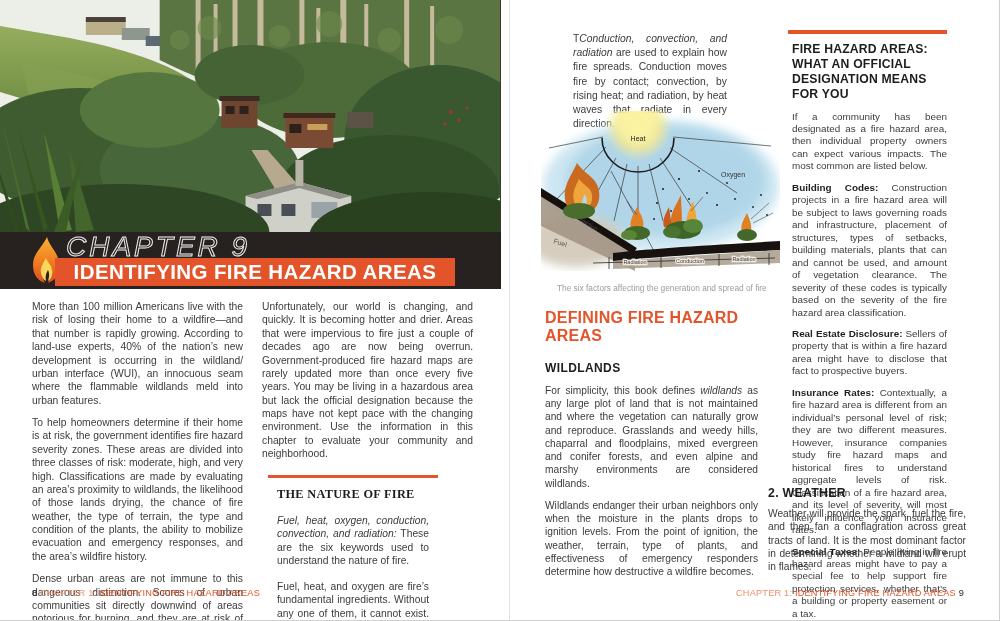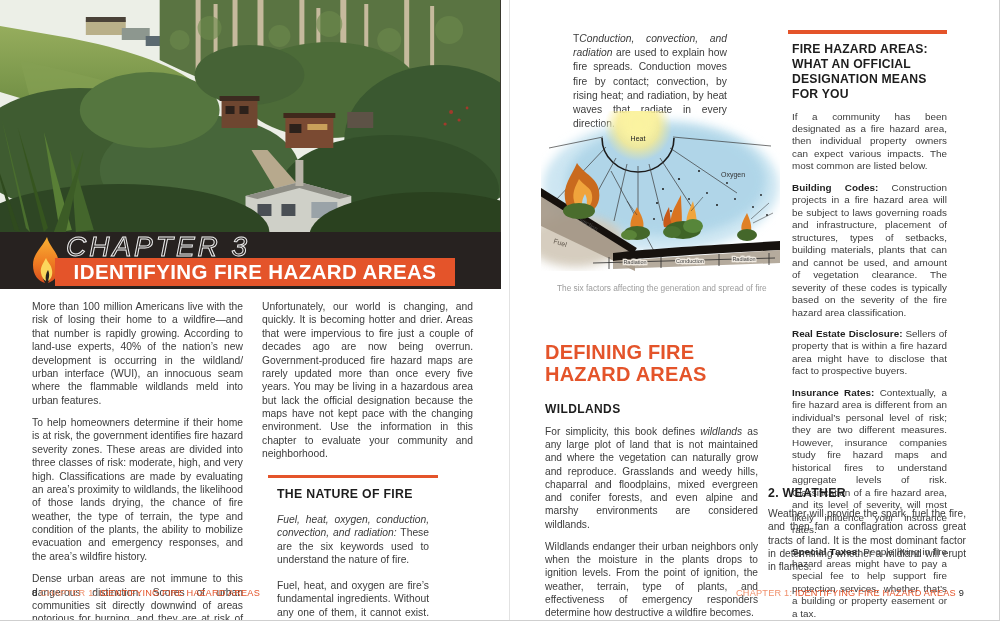--- a/index.html
+++ b/index.html
@@ -28,40 +28,40 @@
     text-align:center; letter-spacing:0.4px; white-space:nowrap;
   }
 
   .body-text p { font-size:10.3px; line-height:1.3; text-align:justify; color:#3b3b3b; margin-bottom:9px; }
   .l-col1 { position:absolute; left:32px; top:300px; width:211px; }
   .l-col2 { position:absolute; left:262px; top:300px; width:211px; }
 
   .nature-box { margin-left:6px; margin-top:14px; width:170px; }
   .nature-box .rule { height:3px; margin-bottom:9px; }
   .nature-box .box-inner { margin-left:9px; width:152px; }
-  .box-title { font-size:12.3px; font-weight:bold; color:#1d1d1d; letter-spacing:0.3px; margin-bottom:8px; }
+  .box-title { font-size:12.3px; font-weight:bold; color:#1d1d1d; letter-spacing:0.3px; margin-bottom:8px;font-family:Liberation Serif, serif; }
   .nature-box p { font-size:10.3px; line-height:1.32; text-align:justify; color:#3b3b3b; margin-bottom:9px;margin-top:12px; }
 
   .footer { position:absolute; top:588px; font-size:9.2px; font-weight:normal; letter-spacing:0.2px; white-space:nowrap; }
   .footer-left { left:32px; }
   .footer-right { right:35px; text-align:right;margin-left:8px; }
   .footer .pg { color:#252525; }
   .footer .chap { color:#f0906c; }
   .footer .ttl { color:#e4542a; }
 
   
   .r-intro { position:absolute; left:573px; top:32px; width:154px; }
   .r-intro p { font-size:10.3px; line-height:1.38; text-align:justify; color:#3b3b3b; }
 
   .diagram { position:absolute; left:541px; top:111px; width:239px; height:160px; }
   .diagram svg { display:block; width:100%; height:100%; }
   .diagram-caption { position:absolute; left:557px; top:283px; font-size:8.3px; color:#9c9c9c; }
 
   .r-col1-lower { position:absolute; left:545px; top:309px; width:213px; }
-  .defining-title { font-size:20px; font-weight:bold; color:#e4542a; line-height:1.12; letter-spacing:0.2px;margin-top:32px; }
+  .defining-title { font-size:16px; font-weight:bold; color:#e4542a; line-height:1.12; letter-spacing:0.2px; }
   .r-col1-lower p { font-size:10.2px; line-height:1.3; text-align:justify; color:#3b3b3b; margin-top:9px; }
   .sub-head { font-size:12px; font-weight:bold; color:#1d1d1d; letter-spacing:0.4px; margin-top:16px; }
 
   .sidebar { position:absolute; left:788px; top:30px; width:159px; }
   .sidebar .rule { height:4px; margin-bottom:8px; }
   .sb-inner { padding-left:4px; }
   .sb-title { font-size:12.2px; font-weight:bold; color:#1d1d1d; line-height:1.22; letter-spacing:0.2px; }
   .sidebar p { font-size:9.9px; line-height:1.26; text-align:justify; color:#3b3b3b; margin-top:9px; }
   .sidebar p b, .sidebar .lead { font-weight:bold; color:#1f1f1f; }
 
@@ -180,21 +180,21 @@
           <stop offset="0" stop-color="#f8b234"></stop>
             <stop offset="0.55" stop-color="#ef7c22"></stop>
             <stop offset="1" stop-color="#d94f1e"></stop>
         </linearGradient>
       </defs>
       <path d="M17,1 C12,12 3,17 3,29 C3,39 8,45 15,47 C11,40 12,35 17,29 C21,35 21,41 18,47 C25,45 30,38 29,28 C28,15 20,12 17,1 Z" fill="url(#fl)"></path>
       <path d="M16,22 C13,28 10,31 11,37 C11.5,41 14,44 16,45 C15,41 16,37 18,34 C20,38 19,42 18,45 C21,43 23,39 22,34 C21,28 18,27 16,22 Z" fill="#fcd75c"></path>
     </svg>
   </div>
 
-  <div class="chapter-label">CHAPTER 3</div>
+  <div class="chapter-label">CHAPTER 9</div>
   <div class="title-bar accent-bg">IDENTIFYING FIRE HAZARD AREAS</div>
 
   <div class="l-col1 body-text">
     <p>More than 100 million Americans live with the risk of losing their home to a wildfire—and that number is rapidly growing. According to land-use experts, 40% of the nation’s new development is occurring in the wildland/ urban interface (WUI), an innocuous seam where the flammable wildlands meld into urban features.</p>
     <p>To help homeowners determine if their home is at risk, the government identifies fire hazard severity zones. These areas are divided into three classes of risk: moderate, high, and very high. Classifications are made by evaluating an area’s proximity to wildlands, the likelihood of those lands drying, the chance of fire weather, the type of terrain, the type and condition of the plants, the ability to mobilize evacuation and emergency responses, and the area’s wildfire history.</p>
     <p>Dense urban areas are not immune to this dangerous distinction. Scores of urban communities sit directly downwind of areas notorious for burning, and they are at risk of firebrands and inflammation.</p>
 
   </div>
 
   <div class="l-col2 body-text">

